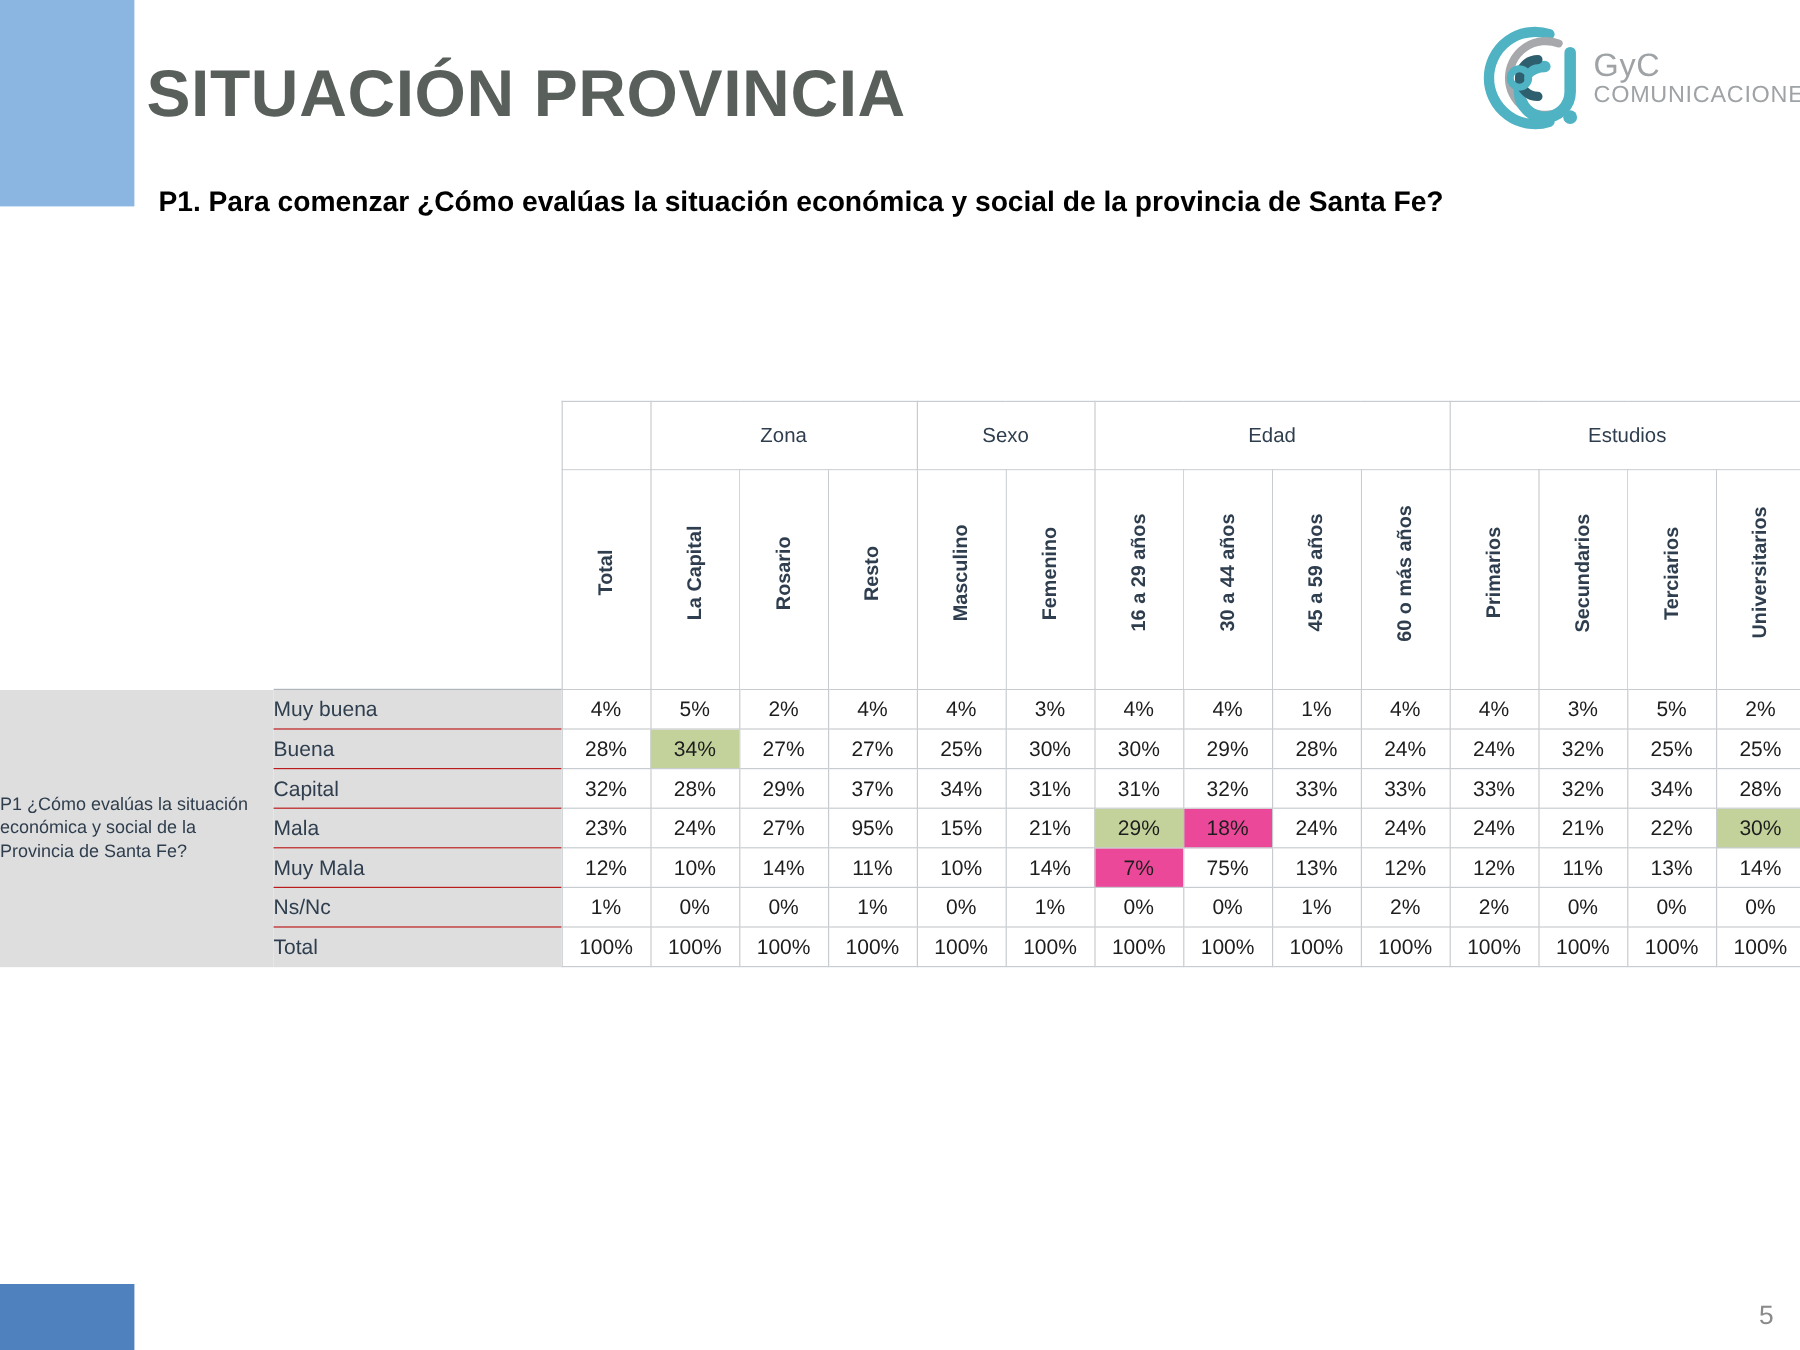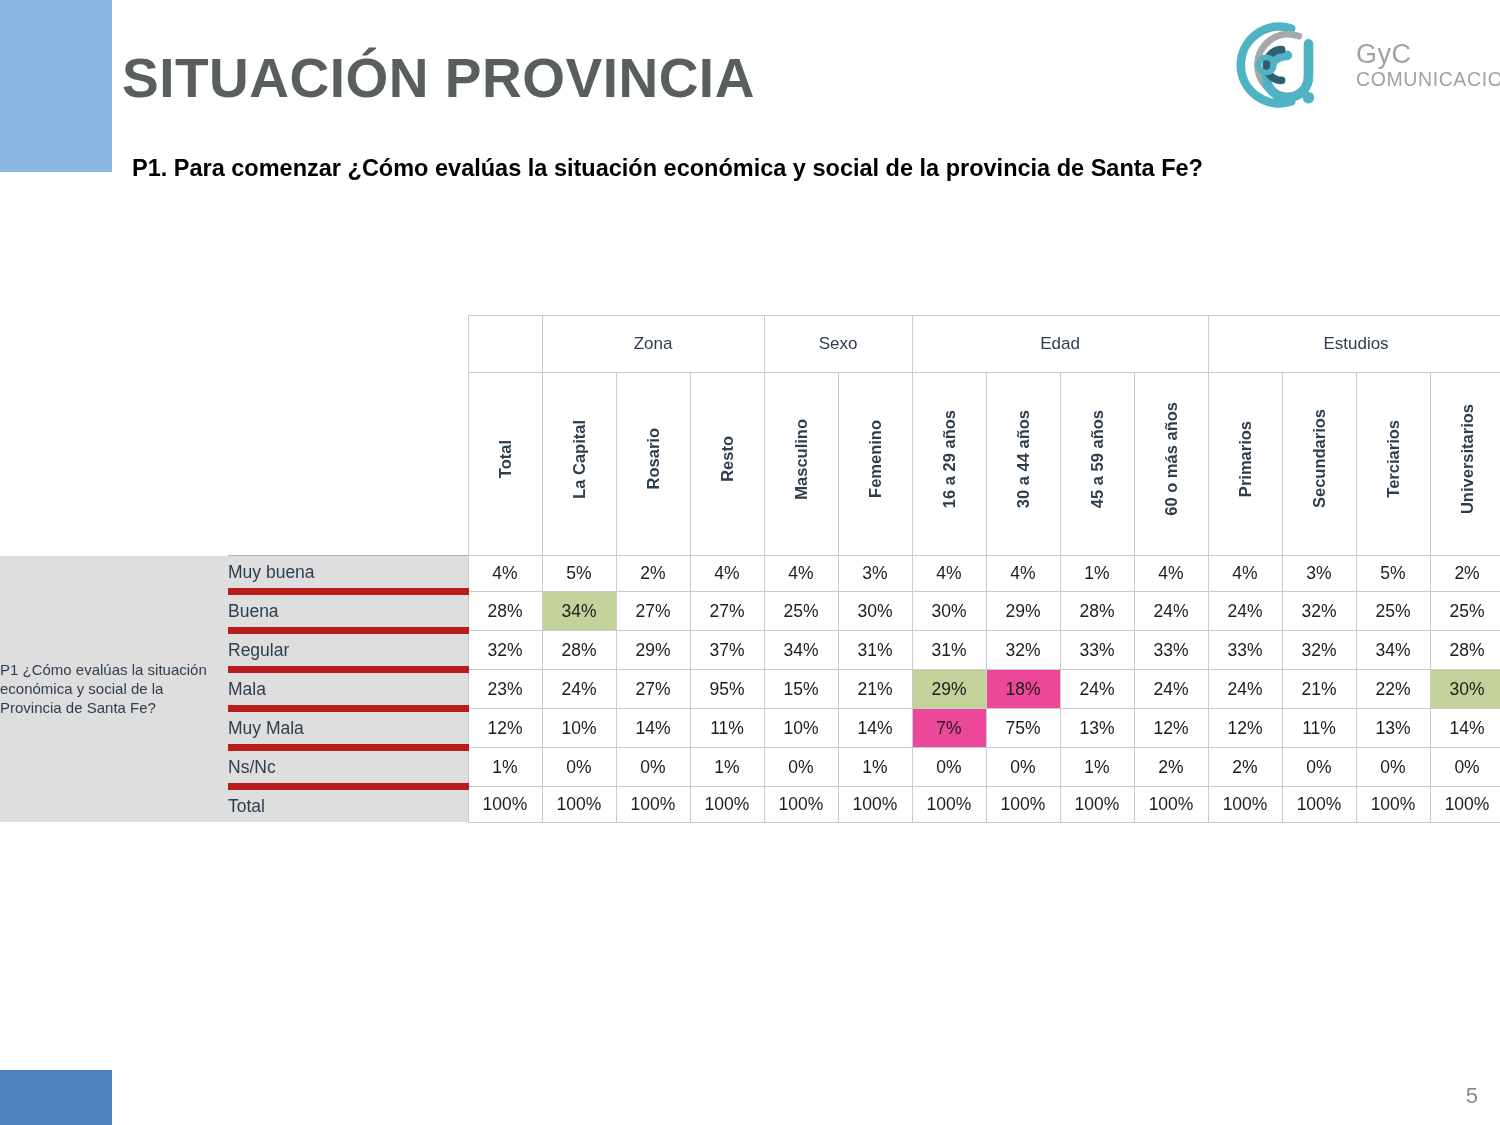--- a/index.html
+++ b/index.html
@@ -39,21 +39,20 @@
 
   
   #brand-logo {
     position: absolute;
     right: 18px;
     top: 10px;
     width: 258px;
     height: 110px;
     display: flex;
     align-items: center;
-    gap: 28px;
   }
   #brand-logo .logo-mark {
     width: 96px;
     height: 96px;
     flex: 0 0 96px;
   }
   #brand-logo .logo-words {
     margin-left: 8px;
     line-height: 1.12;
   }
@@ -77,21 +76,21 @@
     font-weight: bold;
     color: #000000;
     white-space: nowrap;
     font-family: "Liberation Sans", sans-serif;
   }
 
   
   #crosstab-wrap {
     position: absolute;
     left: 0px;
-    top: 315px;
+    top: 334px;
     width: 1492px;
   }
   table.crosstab {
     border-collapse: collapse;
     table-layout: fixed;
     width: 1492px;
     font-family: "Liberation Sans", sans-serif;
     color: #2f3e4e;
   }
   table.crosstab td, table.crosstab th {
@@ -115,21 +114,21 @@
     text-align: left;
     border: none;
   }
 
   .rowlabel {
     background: #dedede;
     color: #2f3e4e;
     font-size: 17.5px;
     text-align: left;
     padding-left: 12px;
-    border-top: 7px solid #b91c1c;
+    border-top: 1px solid #b91c1c;
     height: 32px;
   }
   .rowlabel.first { border-top: 1px solid #aeb4ba; }
 
   
   .group-head {
     border: 1px solid #c8ccd0;
     border-bottom: 1px solid #c8ccd0;
     text-align: center;
     font-weight: bold;
@@ -291,21 +290,21 @@
           <td class="datacell">30%</td>
           <td class="datacell">29%</td>
           <td class="datacell">28%</td>
           <td class="datacell">24%</td>
           <td class="datacell">24%</td>
           <td class="datacell">32%</td>
           <td class="datacell">25%</td>
           <td class="datacell">25%</td>
         </tr>
         <tr>
-          <td class="rowlabel">Regular</td>
+          <td class="rowlabel">Capital</td>
           <td class="datacell">32%</td>
           <td class="datacell">28%</td>
           <td class="datacell">29%</td>
           <td class="datacell">37%</td>
           <td class="datacell">34%</td>
           <td class="datacell">31%</td>
           <td class="datacell">31%</td>
           <td class="datacell">32%</td>
           <td class="datacell">33%</td>
           <td class="datacell">33%</td>

